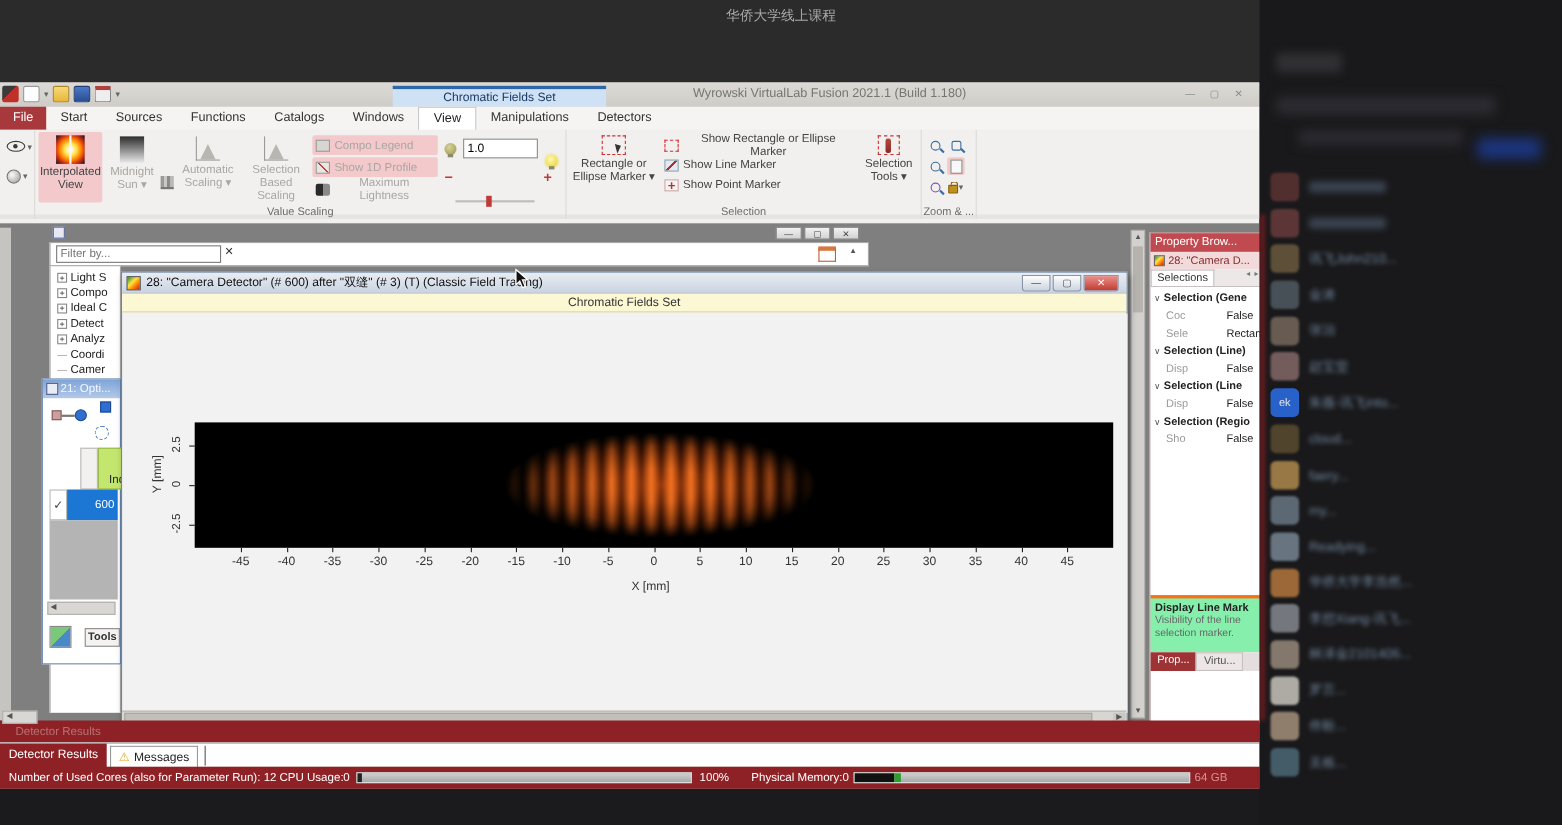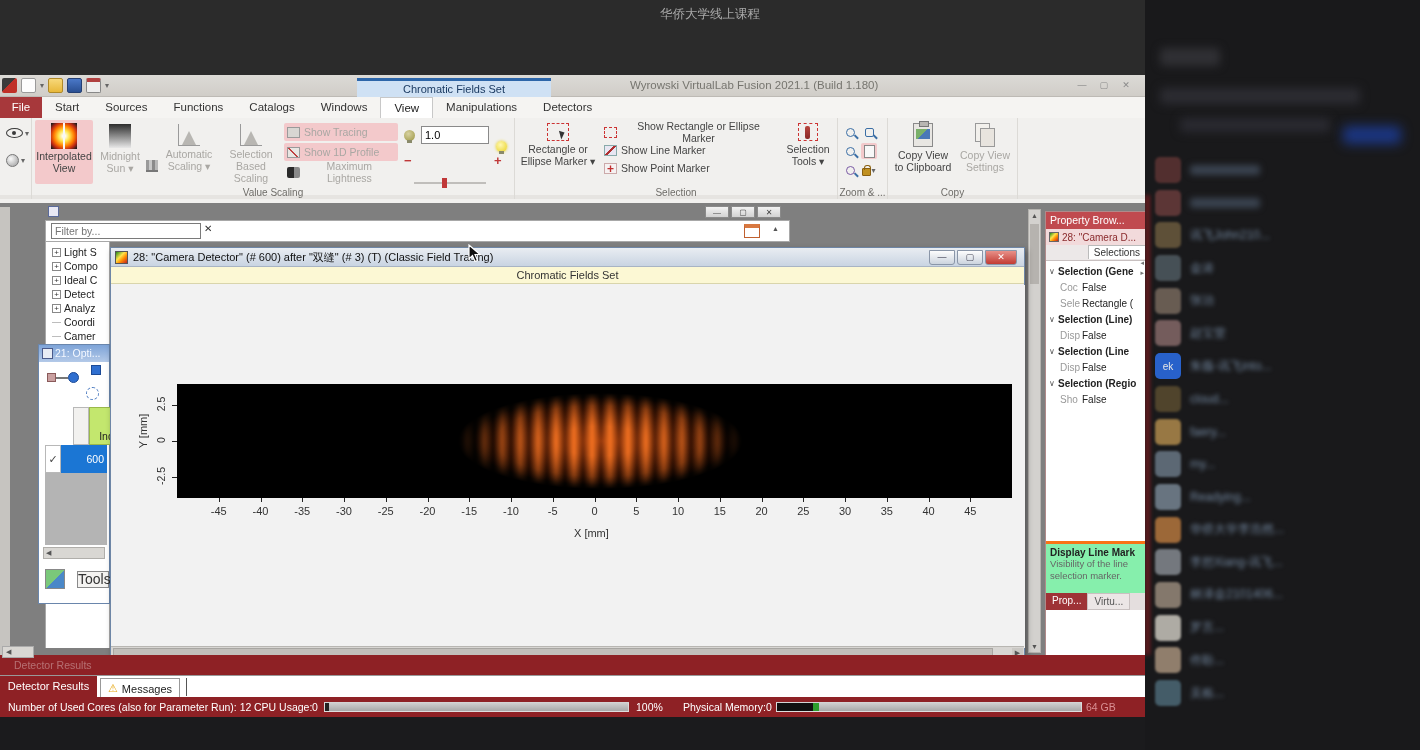--- a/index.html
+++ b/index.html
@@ -125,21 +125,21 @@
   .w21-check { width:16px; height:28px; background:#fff; border:1px solid #b8b8b8; font-size:11px; color:#444;
                display:flex; align-items:center; justify-content:center; }
   .w21-val { width:46px; height:28px; background:#1b76d4; color:#fff; font-size:10.5px;
              display:flex; align-items:center; justify-content:flex-end; padding-right:3px; }
   .w21-gray { left:6px; top:128px; width:62px; height:72px; background:#b4b4b4; }
   .w21-hscroll { left:4px; top:202px; width:62px; height:12px; background:#d9d7d3; border:1px solid #b0aeaa;
                  font-size:7px; color:#555; line-height:10px; padding-left:2px; }
   .w21-cube { left:6px; top:224px; width:20px; height:20px; border:1px solid #888;
               background:linear-gradient(135deg,#7ac87a 50%,#4a88c8 50%); }
   .w21-tools { left:38px; top:226px; width:32px; height:17px; background:#f4f3f1; border:1px solid #8a8a8a;
-               font-size:14px; color:#333; text-align:center; line-height:15px; }
+               font-size:10px; color:#333; text-align:center; line-height:15px;font-weight:bold; }
 
   
   .w28 { left:110px; top:44px; width:915px; height:412px; background:#f2f2f2; border:1px solid #6e86a6;
          z-index:4; box-shadow:2px 3px 6px rgba(0,0,0,0.35); }
   .w28-title { height:19px; background:linear-gradient(#e9edf2,#c9d4e2); border-bottom:1px solid #a8b4c4;
                font-size:11px; color:#111; line-height:18px; padding-left:22px; white-space:nowrap; overflow:hidden; }
   .w28-ticon { position:absolute; left:4px; top:3px; width:13px; height:13px; border:1px solid #555;
                background:linear-gradient(135deg,#1f8a1f,#ffe34a 40%,#ff8a00 65%,#c02222); }
   .aerobtn { position:absolute; top:2px; height:15px; border:1px solid #8a96a8; border-radius:0 0 3px 3px;
              background:linear-gradient(#fdfdfd,#ccd4de); font-size:9px; color:#445; text-align:center; line-height:13px; }
@@ -170,29 +170,29 @@
   .vs-arrow { position:absolute; left:0; width:11px; text-align:center; font-size:7px; color:#555; }
   .vs-thumb { position:absolute; left:1px; top:14px; width:9px; height:60px; background:#b6b3af; }
 
   
   .propb { left:1045px; top:8px; width:102px; height:447px; background:#fff; border:1px solid #b08a8a; z-index:5; }
   .propb-head { height:17px; background:#c04a4f; color:#fff; font-size:10.5px; line-height:16px; padding-left:4px; white-space:nowrap; overflow:hidden; }
   .propb-item { height:16px; background:#f2dadb; display:flex; align-items:center; gap:3px; padding-left:3px;
                 font-size:10px; color:#8a2a2c; white-space:nowrap; overflow:hidden; }
   .propb-itic { width:10px; height:10px; flex:none; border:1px solid #666;
                 background:linear-gradient(135deg,#1f8a1f,#ffe34a 40%,#ff8a00 65%,#c02222); }
-  .propb-tabs { height:16px; background:#ece8e8; display:flex; align-items:flex-end; border-bottom:1px solid #c8c0c0;flex-direction:column; }
+  .propb-tabs { height:16px; background:#ece8e8; display:flex; border-bottom:1px solid #c8c0c0; }
   .propb-tab { background:#fff; border:1px solid #bbb; border-bottom:none; font-size:10px; color:#333; padding:1px 5px; }
   .propb-arr { font-size:7px; color:#777; padding:0 2px; margin-bottom:2px; }
   .propb-body { height:280px; background:#fff; overflow:hidden; padding-top:2px; }
   .prow { display:flex; align-items:center; height:16px; font-size:10px; white-space:nowrap; overflow:hidden; }
   .prow .garr { width:12px; text-align:center; color:#555; font-size:8px; flex:none; }
   .prow .glabel { color:#222; font-weight:bold; }
   .prow .pkey { margin-left:14px; width:22px; color:#999; overflow:hidden; flex:none; }
-  .prow .pval { color:#222; }
+  .prow .pval { color:#222;margin-left:33px; }
   .propb-info { height:52px; background:#86efac; border-top:3px solid #f97316; padding:3px 4px; }
   .propb-info .it { font-size:10px; font-weight:bold; color:#222; white-space:nowrap; overflow:hidden; }
   .propb-info .id { font-size:9.5px; color:#666; line-height:1.25; }
   .propb-btabs { height:17px; display:flex; background:#e4dede; }
   .pb-btab { font-size:10px; padding:2px 6px; }
   .pb-btab.on { background:#9e3336; color:#fff; }
   .pb-btab.off { background:#ece6e6; color:#555; border:1px solid #c8c0c0; }
 
   
   .hscroll-left { left:2px; top:571px; width:32px; height:12px; background:#d9d7d3; border:1px solid #aaa;
@@ -298,21 +298,21 @@
           <div class="ax-icon"></div>
           <div class="rbtn-label dim"><span>Automatic Scaling</span> <span>▾</span></div>
         </div>
         <div class="abs" style="left:188px;top:2px;width:62px;height:64px">
           <div class="ax-icon"></div>
           <div class="rbtn-label dim">Selection Based Scaling</div>
         </div>
         <div class="abs" style="left:252px;top:5px;width:114px">
           <div class="rowbtn hl">
             <div class="leg-ic"></div>
-            <span class="rbtn-label dim">Show Tracing</span>
+            <span class="rbtn-label dim">Compo Legend</span>
           </div>
           <div class="rowbtn hl" style="margin-top:2px">
             <div class="prof-ic"></div>
             <span class="rbtn-label dim">Show 1D Profile</span>
           </div>
           <div class="rowbtn" style="margin-top:2px">
             <div class="ml-ic"></div>
             <span class="rbtn-label dim">Maximum Lightness</span>
           </div>
         </div>
@@ -375,31 +375,20 @@
               <div class="mag" style="border-color:#7a5aa5"></div>
             </div>
           <div class="zcell">
               <div class="lock-ic"></div>
               <span class="qat-caret">▾</span>
             </div>
         </div>
         <div class="grp-label">Zoom &amp; ...</div>
       </div>
 
-      <div class="grp" style="left:888px;width:130px">
-        <div class="abs" style="left:6px;top:2px;width:58px;height:64px">
-          <div class="clip-ic"></div>
-          <div class="rbtn-label">Copy View to Clipboard</div>
-        </div>
-        <div class="abs" style="left:68px;top:2px;width:58px;height:64px">
-          <div class="docs-ic"></div>
-          <div class="rbtn-label dim">Copy View Settings</div>
-        </div>
-        <div class="grp-label">Copy</div>
-      </div>
     </div>
 
     <div class="abs mdi">
       <div class="abs mdi-left"></div>
 
       <div class="abs w22-icon"></div>
       <div class="abs w22-btn" style="left:705px">—</div>
       <div class="abs w22-btn" style="left:731px">▢</div>
       <div class="abs w22-btn" style="left:757px">✕</div>
       <div class="abs w22-band">

